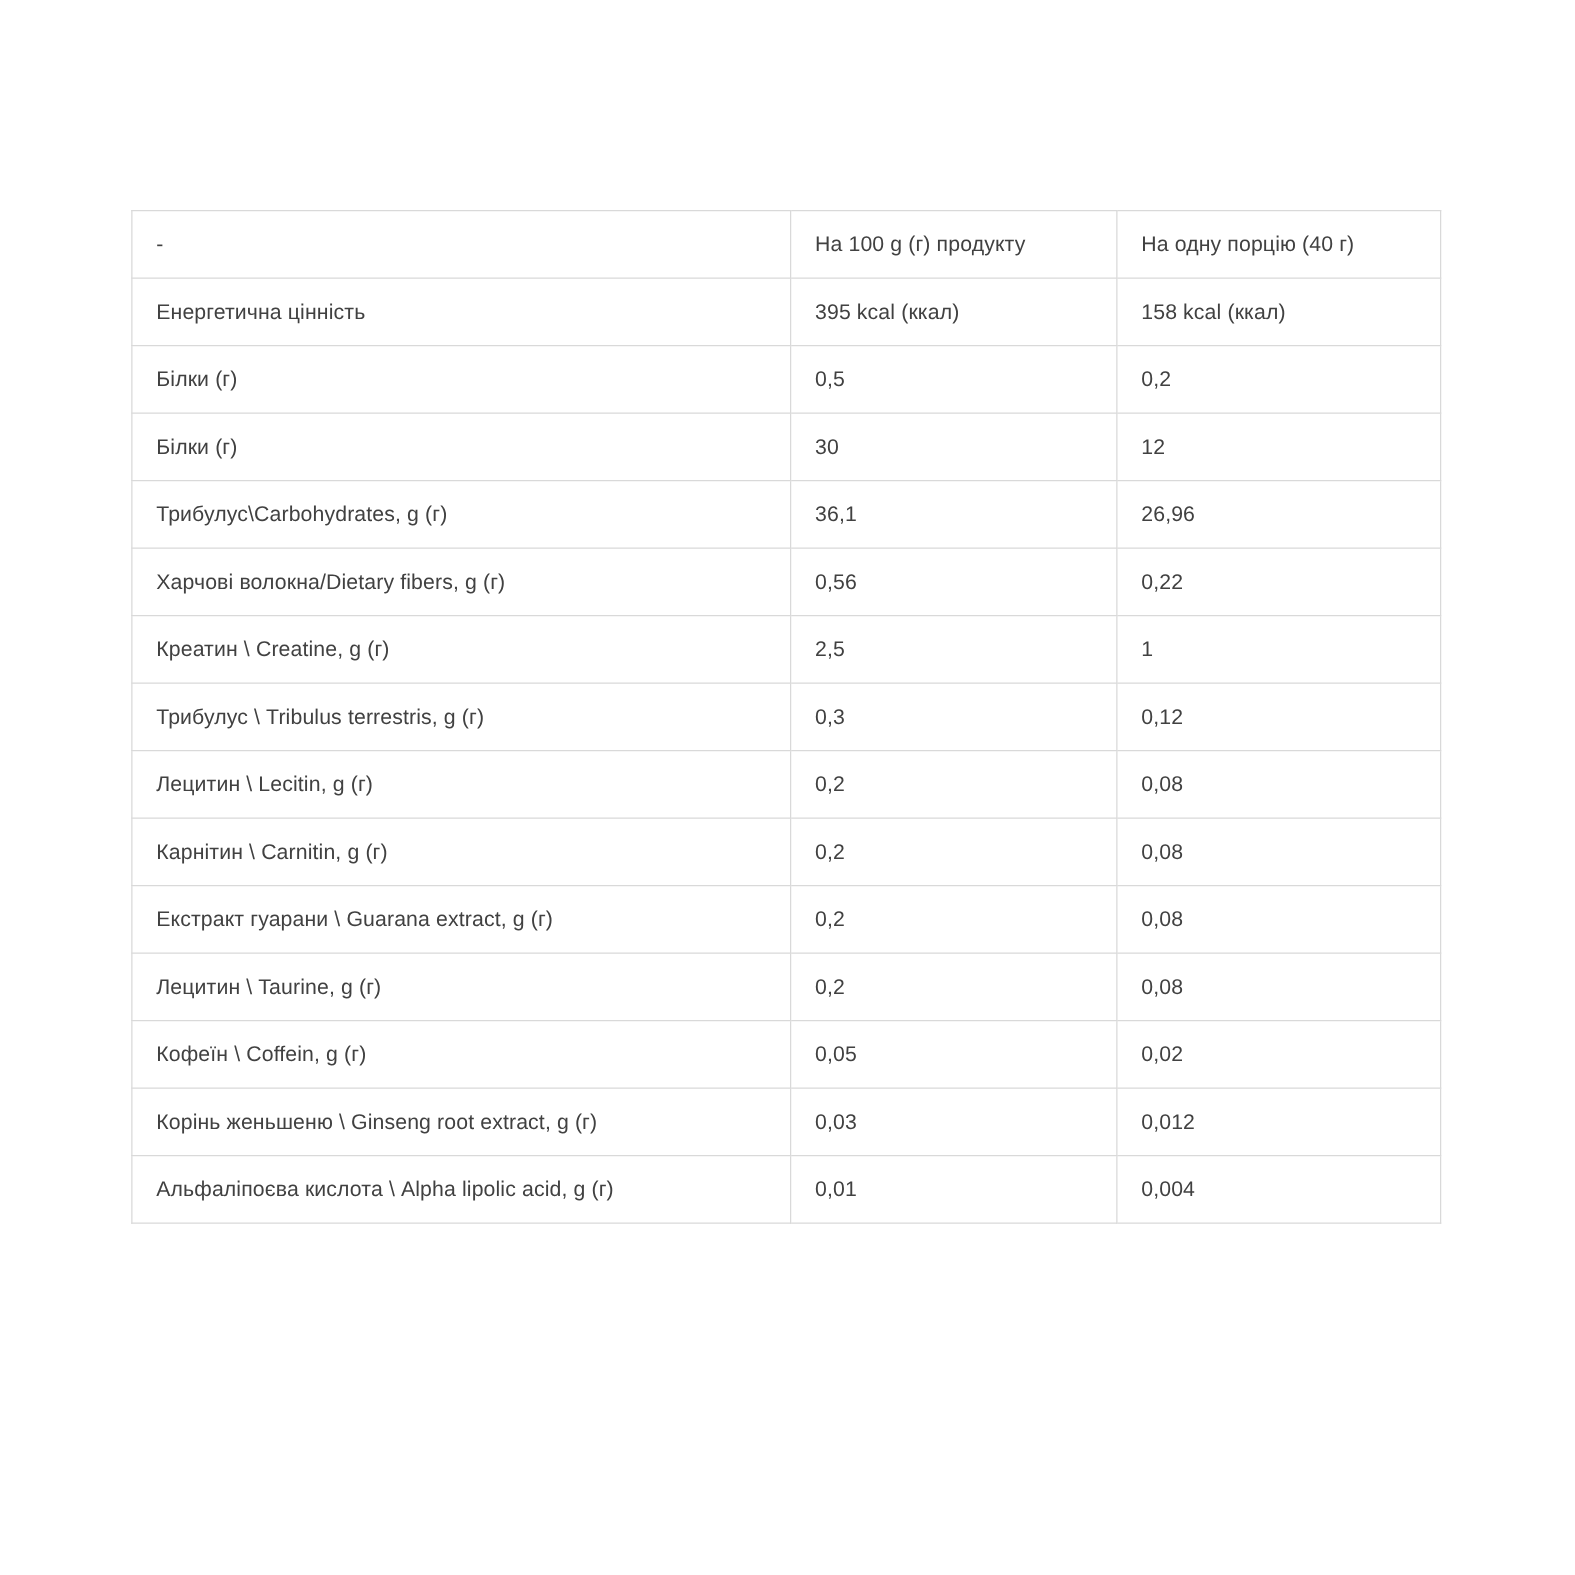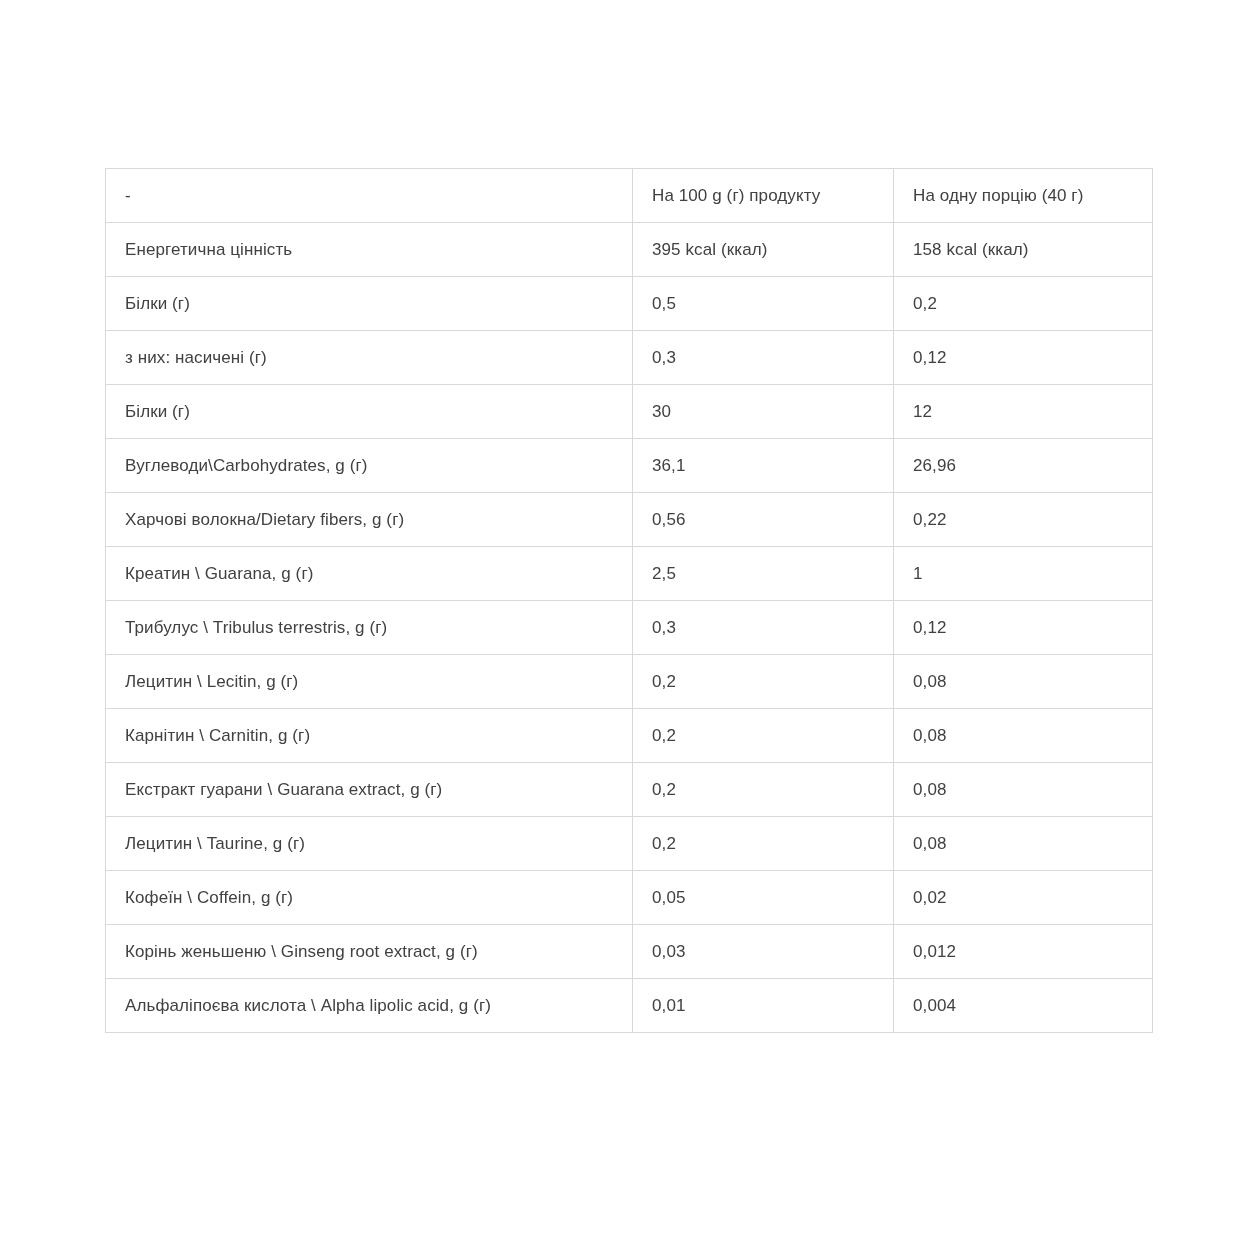--- a/index.html
+++ b/index.html
@@ -71,47 +71,42 @@
     <td>395 kcal (ккал)</td>
     <td>158 kcal (ккал)</td>
   </tr>
 
   <tr>
     <td>Білки (г)</td>
     <td>0,5</td>
     <td>0,2</td>
   </tr>
 
-  <tr>
-    <td>з них: насичені (г)</td>
-    <td>0,3</td>
-    <td>0,12</td>
-  </tr>
 
   <tr>
     <td>Білки (г)</td>
     <td>30</td>
     <td>12</td>
   </tr>
 
   <tr>
-    <td>Вуглеводи\Carbohydrates, g (г)</td>
+    <td>Трибулус\Carbohydrates, g (г)</td>
     <td>36,1</td>
     <td>26,96</td>
   </tr>
 
 
   <tr>
     <td>Харчові волокна/Dietary fibers, g (г)</td>
     <td>0,56</td>
     <td>0,22</td>
   </tr>
 
   <tr>
-    <td>Креатин \ Guarana, g (г)</td>
+    <td>Креатин \ Creatine, g (г)</td>
     <td>2,5</td>
     <td>1</td>
   </tr>
 
   <tr>
     <td>Трибулус \ Tribulus terrestris, g (г)</td>
     <td>0,3</td>
     <td>0,12</td>
   </tr>
 

